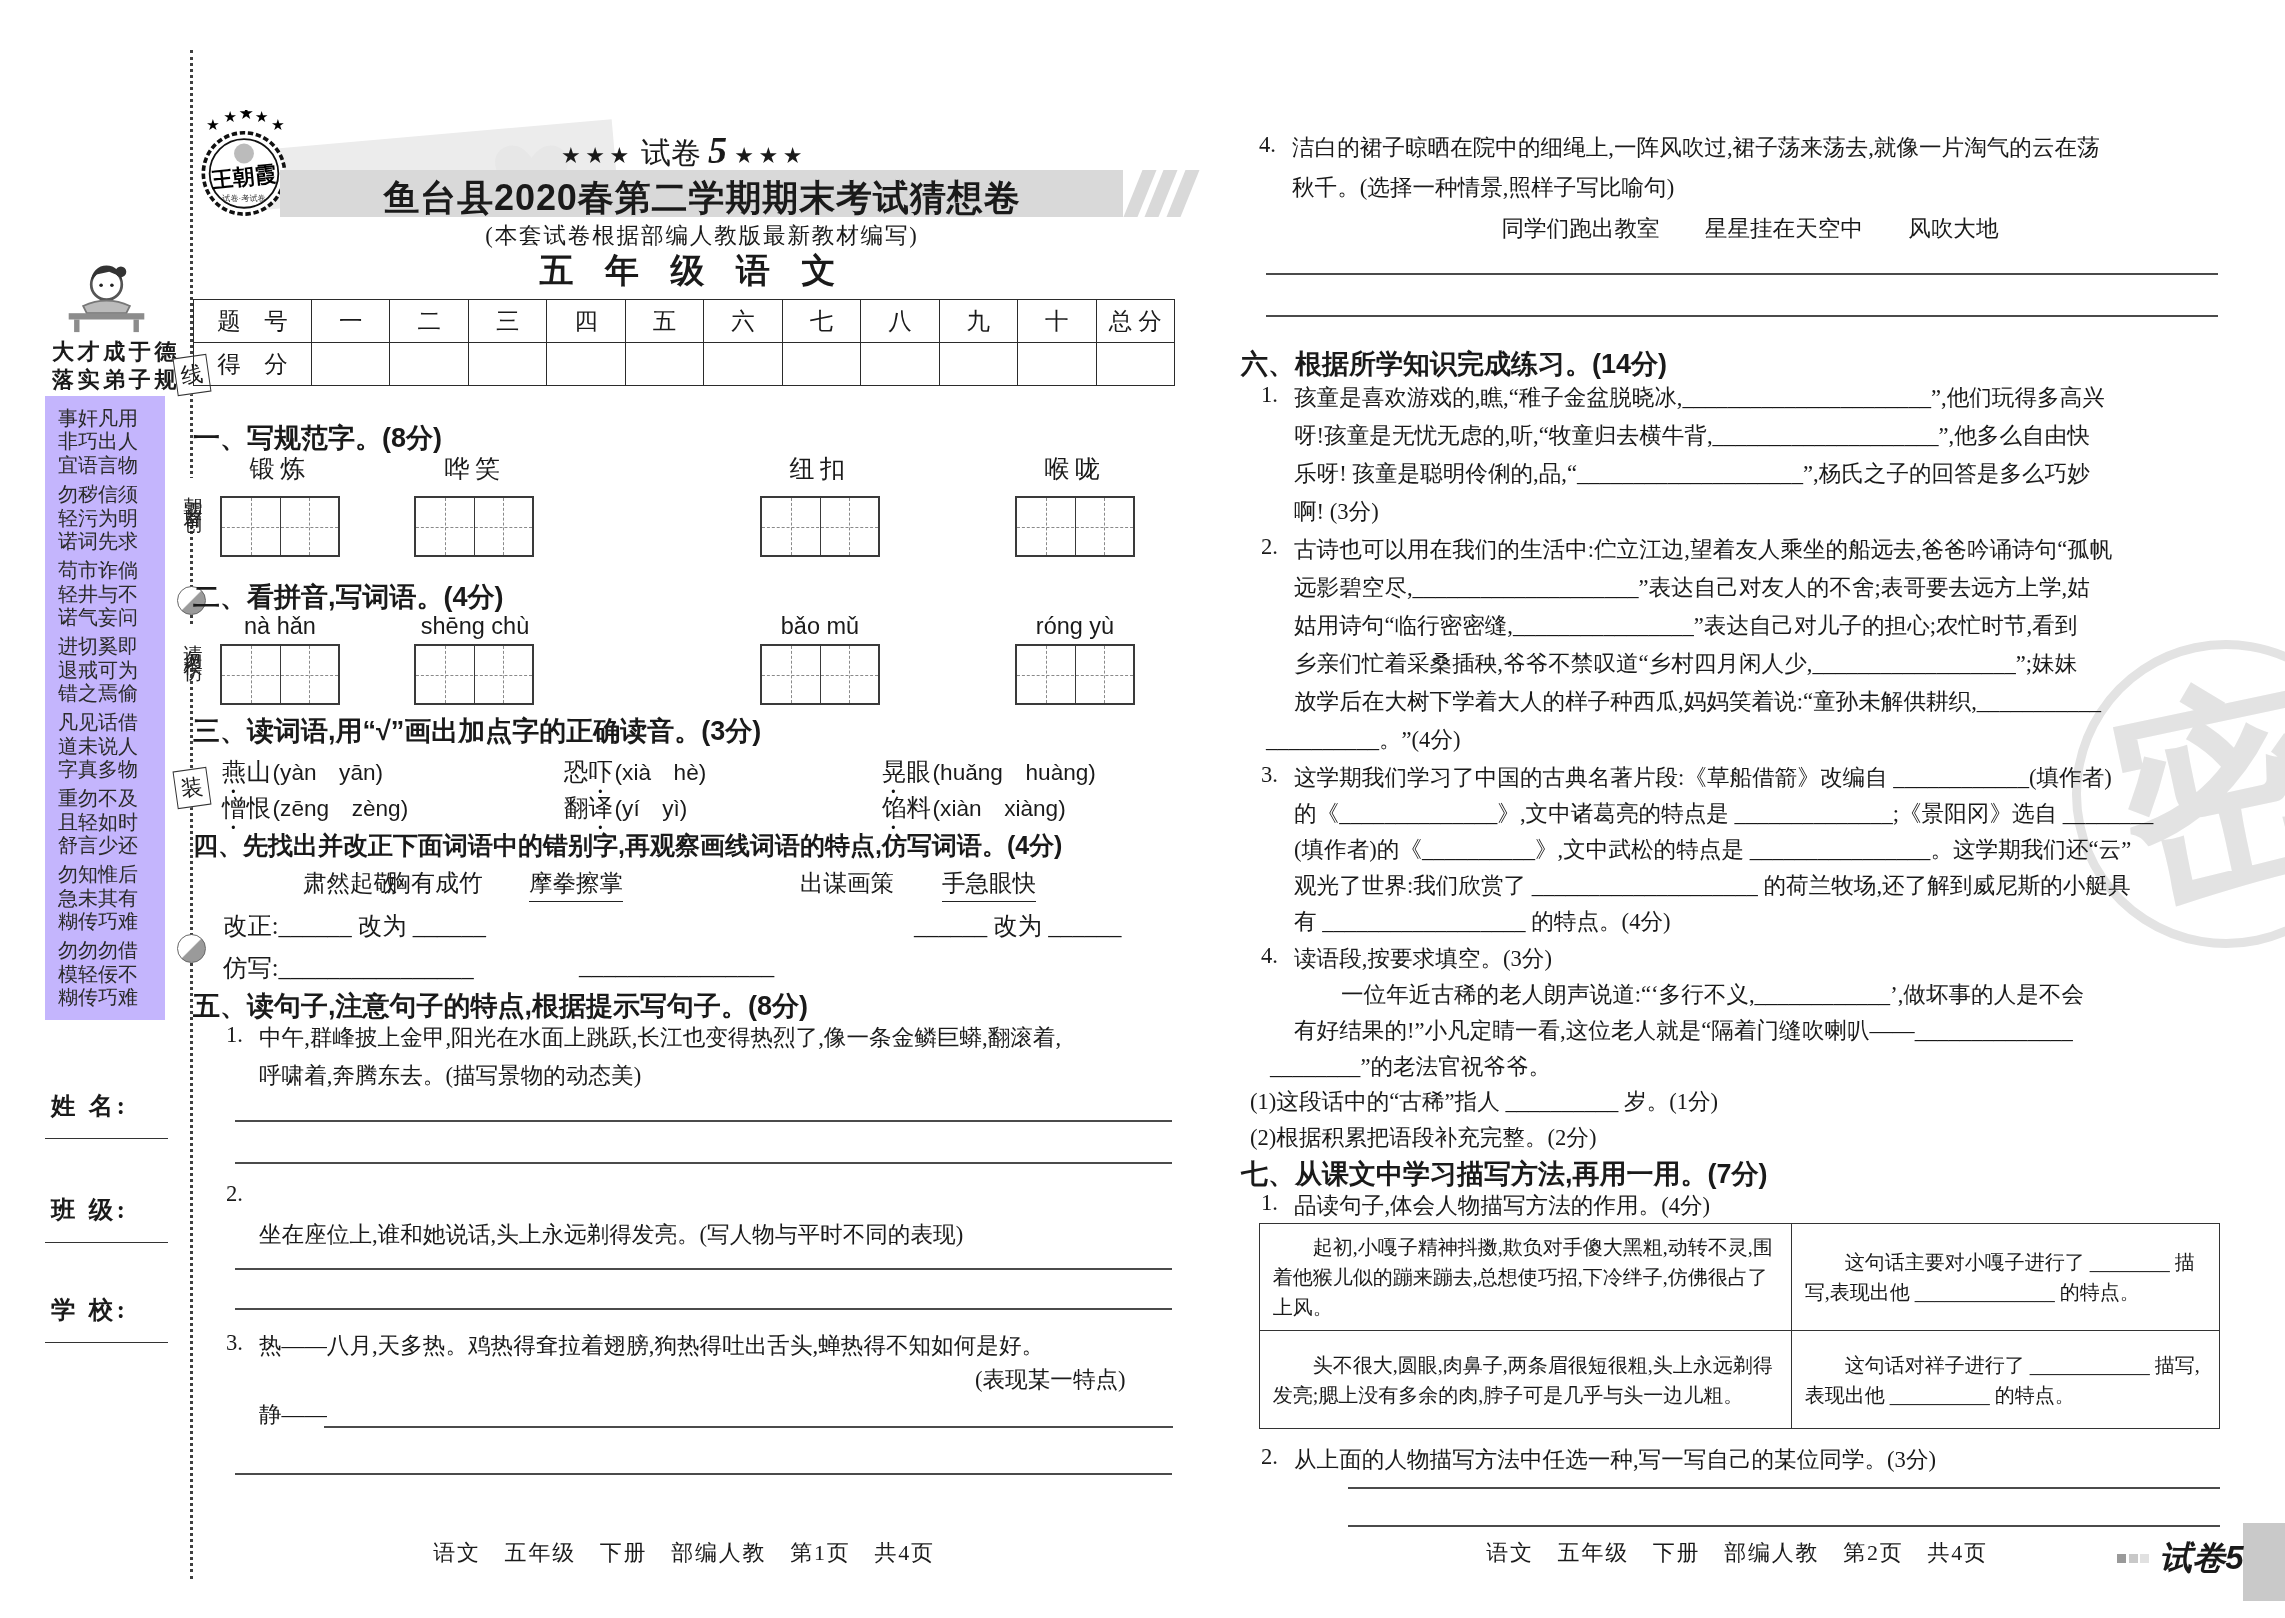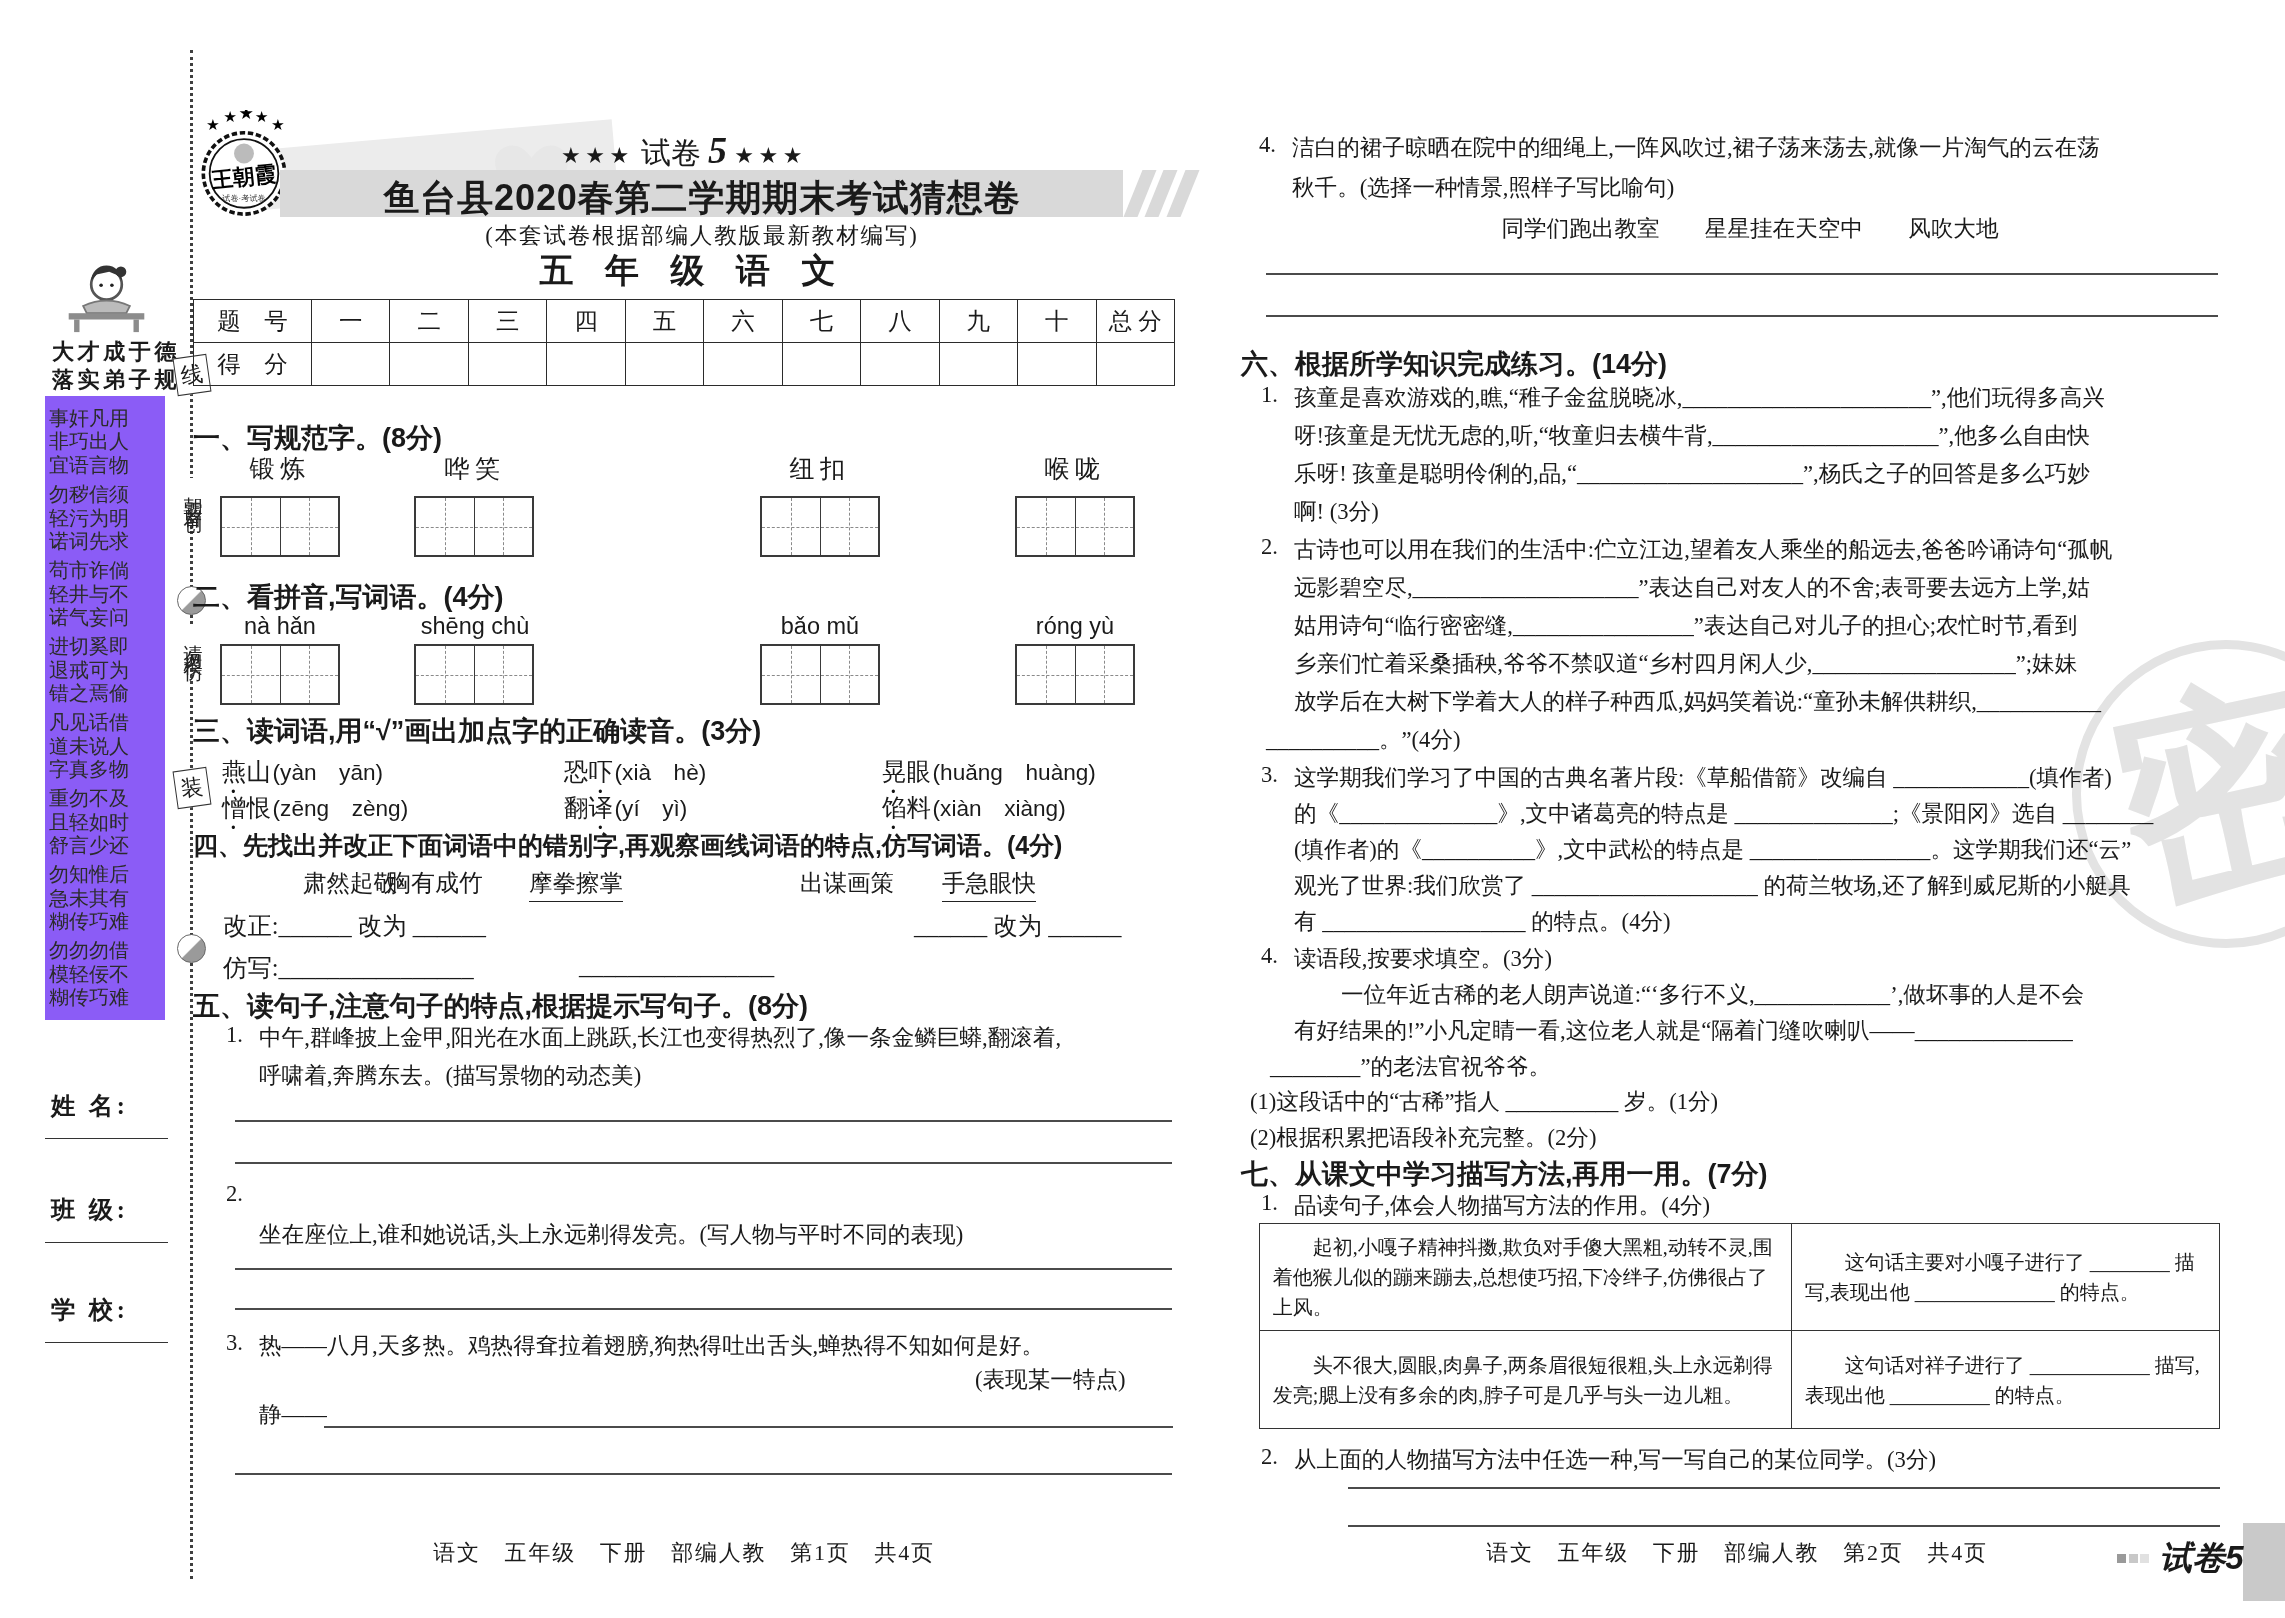--- a/index.html
+++ b/index.html
@@ -31,21 +31,21 @@
   .ul{border-bottom:1.8px solid #222;padding-bottom:1.8px}
   
   .fold{left:190px;top:50px;height:1529px;border-left:3.6px dotted #3f3f3f}
   .sealbox{left:175px;width:34px;height:38px;background:#fff;border:1.8px solid #333;
     display:flex;align-items:center;justify-content:center;font-size:22px;transform:rotate(-8deg)}
   .vtext{left:179px;writing-mode:vertical-rl;text-orientation:upright;font-size:19px;letter-spacing:6.3px;
     background:#fff;padding:2.7px 0.9px;color:#222}
   .spiral{left:177px;width:29px;height:29px;border:1.8px solid #666;border-radius:50%;background:
     linear-gradient(135deg,#fff 48%,#9a9a9a 52%)}
   
-  .qpanel{left:45px;top:396px;width:120px;height:624px;background:#8b5cf6;padding:11px 4px;
+  .qpanel{left:45px;top:396px;width:120px;height:624px;background:#c4b5fd;padding:11px 13px;
     display:flex;flex-direction:column;justify-content:space-between}
   .qgroup{display:flex;flex-direction:column;gap:0.9px}
   .qrow{display:flex;justify-content:space-between;font-size:20px;color:#2b2b2b;line-height:22.6px}
   .fieldlbl{left:51px;font-size:24.4px;font-weight:bold;letter-spacing:3.6px;white-space:nowrap}
   .fieldline{left:45px;width:123px;height:0;border-bottom:1.8px solid #333}
   
   .band{left:280px;top:170px;width:843px;height:47px;background:#d9d9d9}
   .chev{top:170px;width:13.6px;height:47px;background:#d9d9d9;transform:skewX(-22deg)}
   .title{font-family:"Liberation Sans","DejaVu Sans",sans-serif;font-weight:bold;font-size:36px;
     white-space:nowrap;letter-spacing:0.9px}

